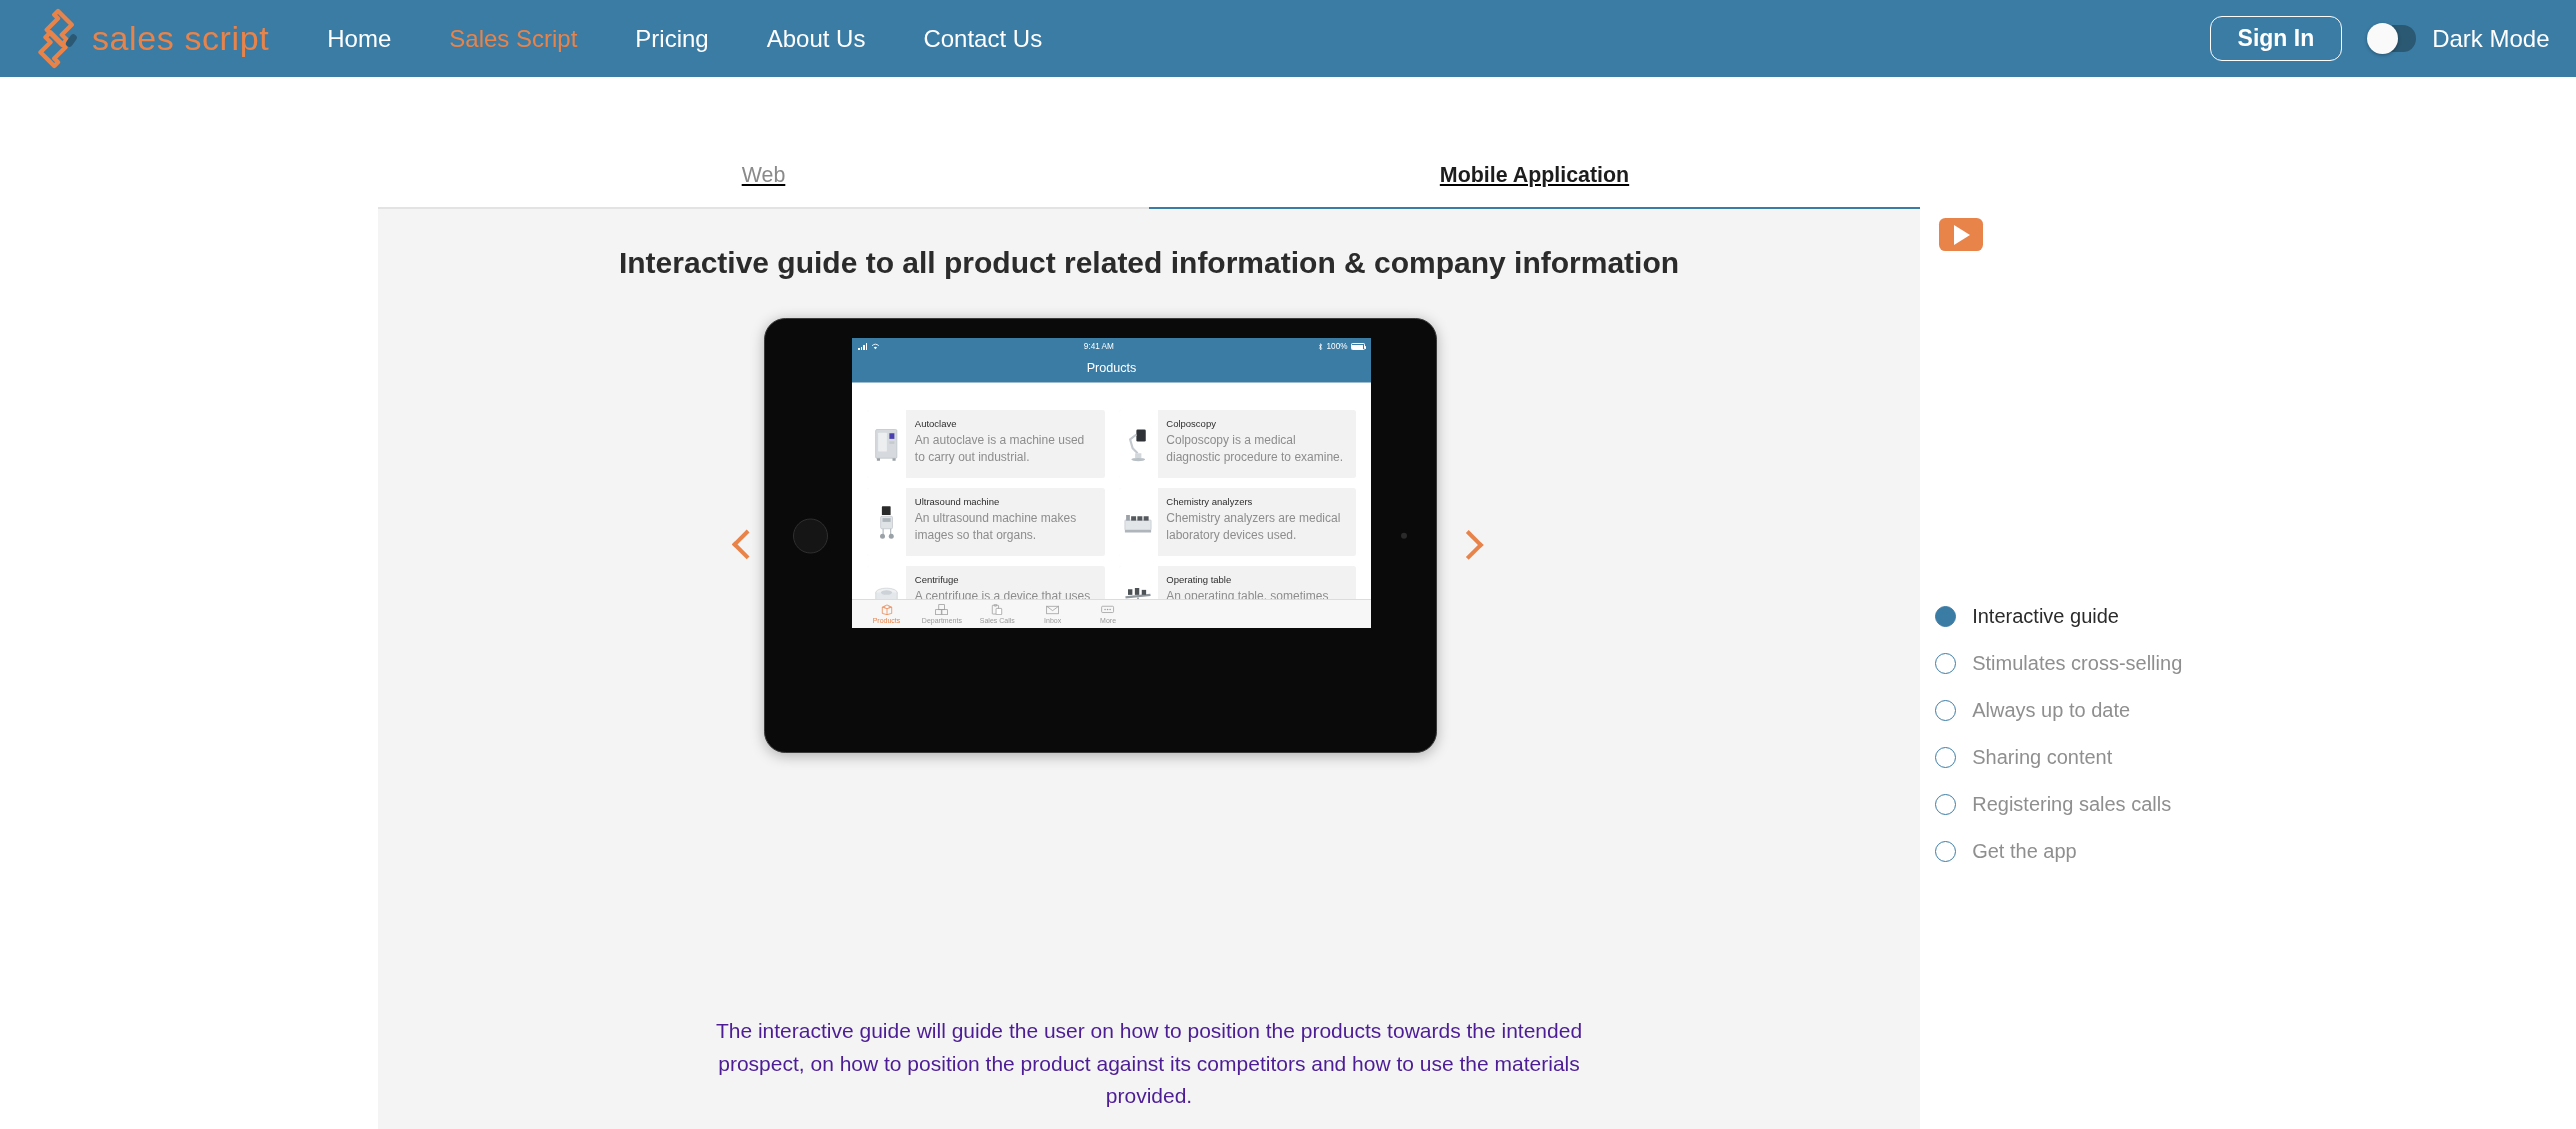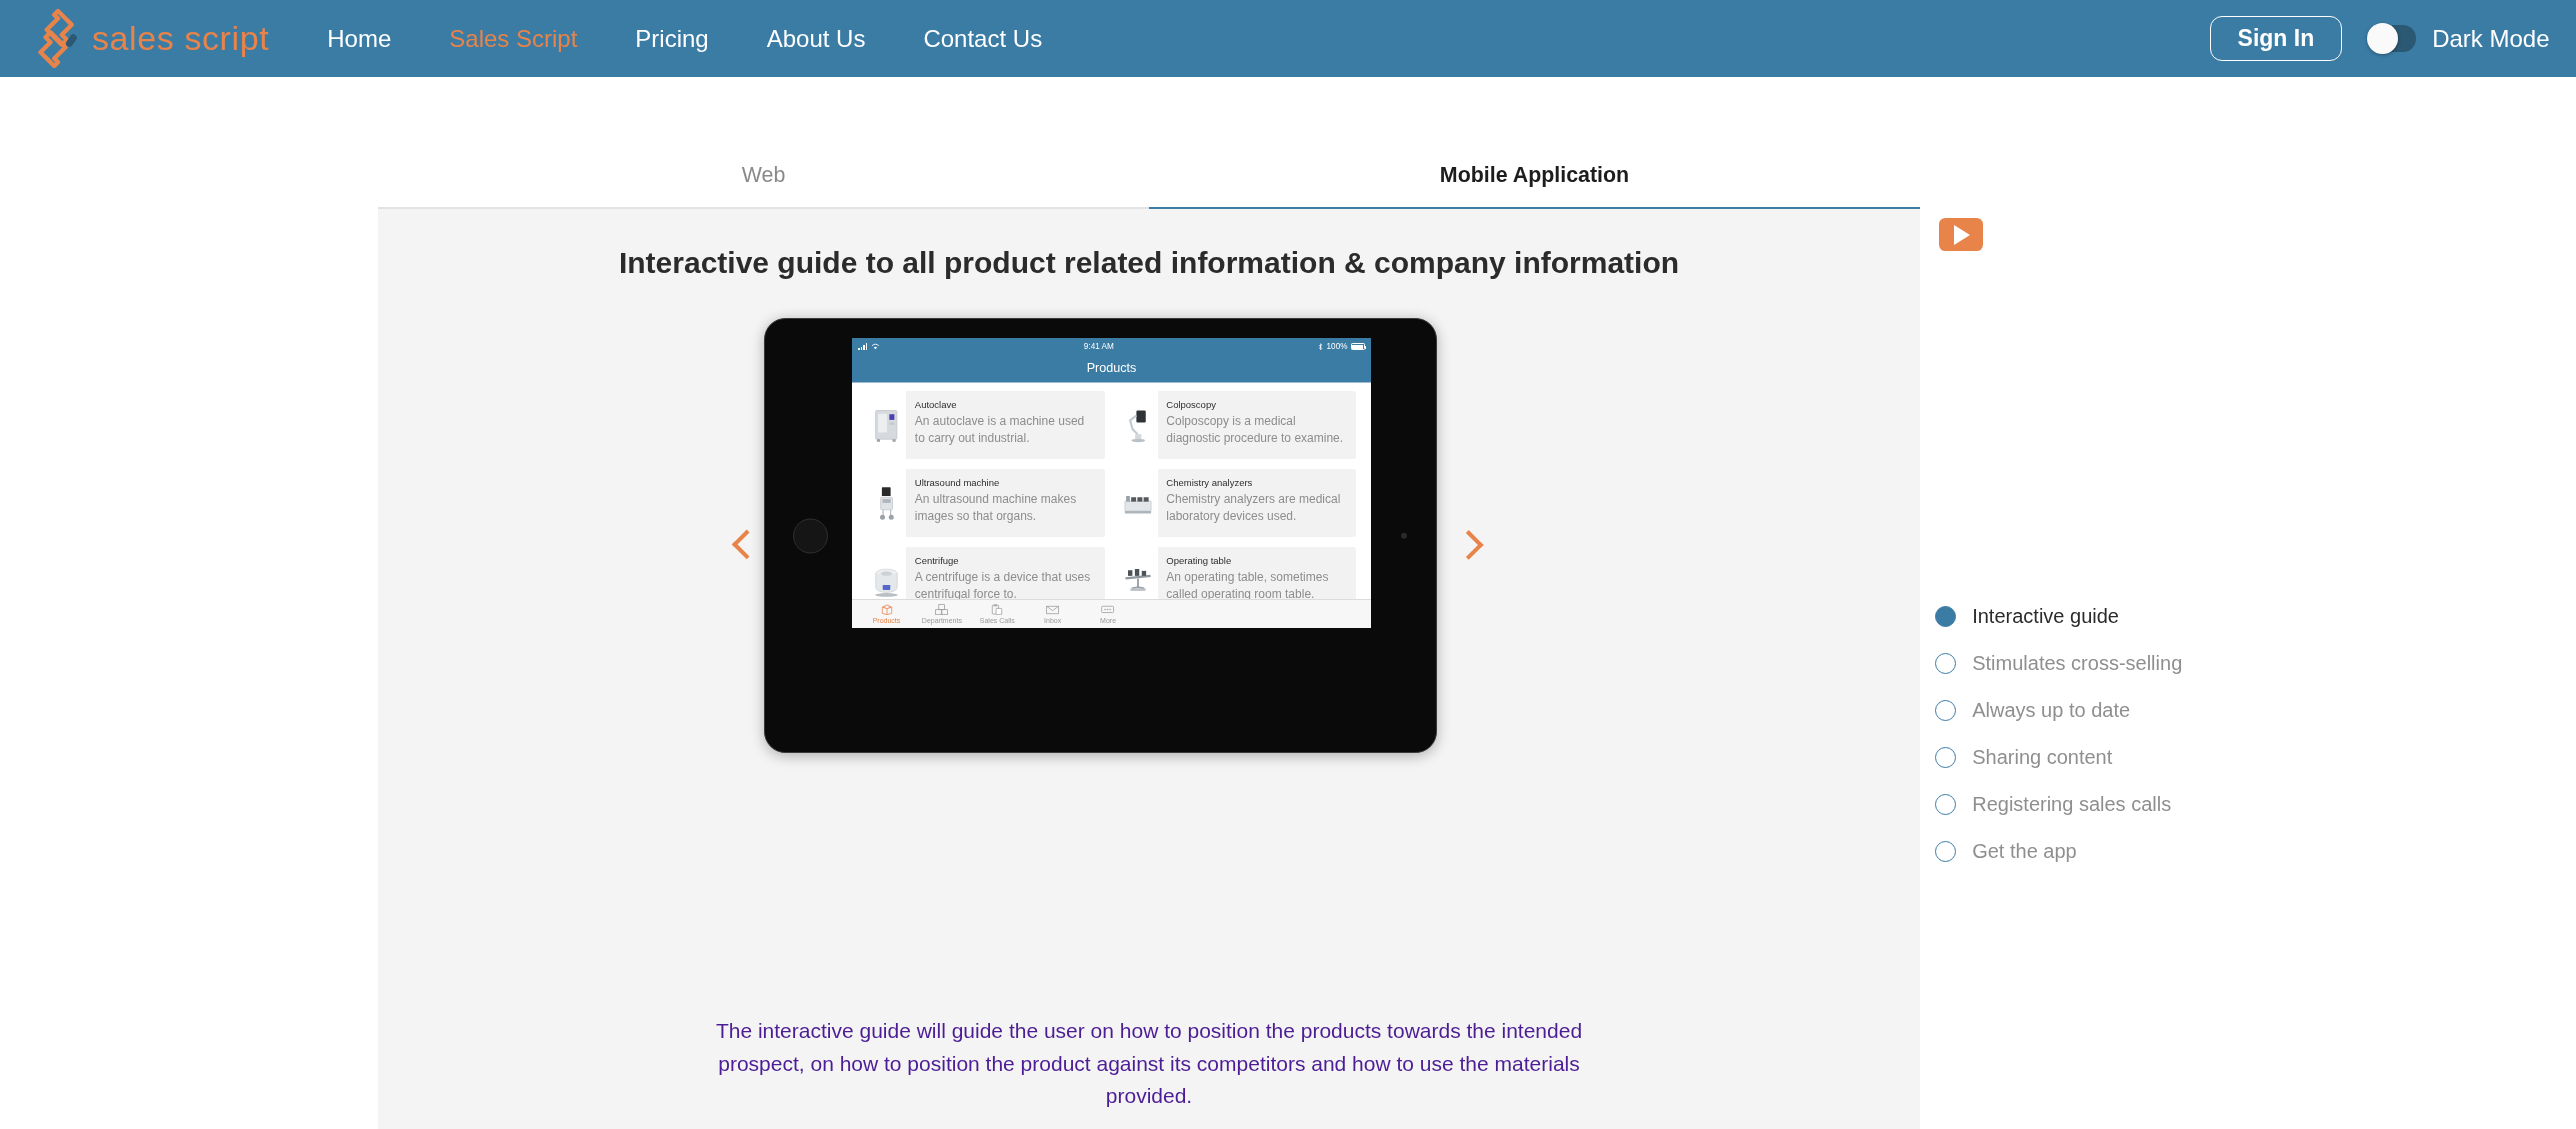--- a/index.html
+++ b/index.html
@@ -47,21 +47,21 @@
   .toggle .knob {
     position: absolute; left: 0; top: -2.5px;
     width: 31.5px; height: 31.5px; border-radius: 50%;
     background: #fafafa; box-shadow: 0 1.3px 3.8px rgba(0,0,0,.3);
   }
   .darkmode-label { font-size: 24px; color: #ffffff; margin-left: 16.4px; white-space: nowrap; }
 
   
   .tabs {
     position: absolute; left: 378px; top: 144px;
-    width: 1542px; height: 66px; display: flex;
+    width: 1542px; height: 66px; display: flex; text-decoration: underline;
   }
   .tab {
     flex: 1; display: flex; align-items: center; justify-content: center;
     font-size: 21.4px; color: #8a8a8a; cursor: pointer;
     border-bottom: 3.8px solid #e3e3e3;
   }
   .tab.active { color: #1d1d1d; font-weight: bold; border-bottom-color: #3b7ca5; }
 
   
   .panel {
@@ -137,21 +137,21 @@
   .battery::after {
     content: ""; position: absolute; right: -2.5px; top: 1.9px;
     width: 1.3px; height: 3.2px; background: #fff; border-radius: 0 0.6px 0.6px 0;
   }
   .battery i { position: absolute; inset: 0.6px; background: #fff; display: block; }
   .navtitle {
     background: #3b7ca5; color: #fff; text-align: center;
     font-size: 12.6px; padding: 5px 0 7.6px; border-bottom: 0.6px solid #9dbcd0;
   }
   .prodgrid {
-    padding: 8px 15px 0; display: grid;
+    padding: 27px 15px 0; display: grid;
     grid-template-columns: 1fr 1fr; gap: 10px 14px;
   }
   .prodcard {
     display: flex; background: #f2f2f2; border-radius: 2.5px;
     height: 68px; overflow: hidden;
   }
   .prodimg {
     width: 39px; flex: none; background: #ffffff;
     display: flex; align-items: center; justify-content: center;
   }

